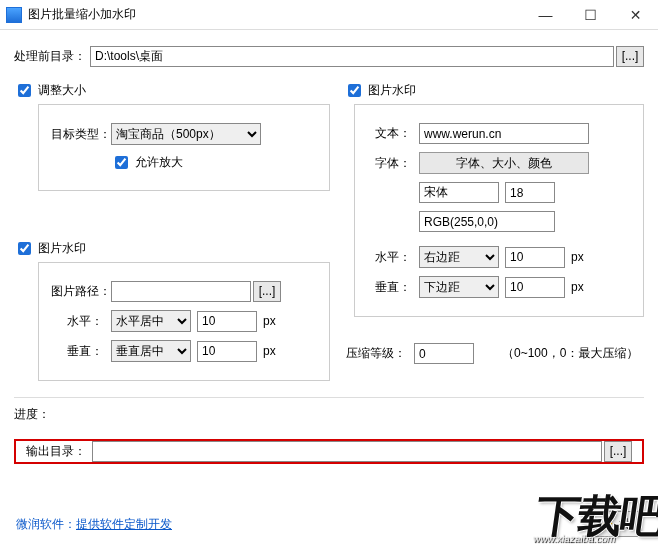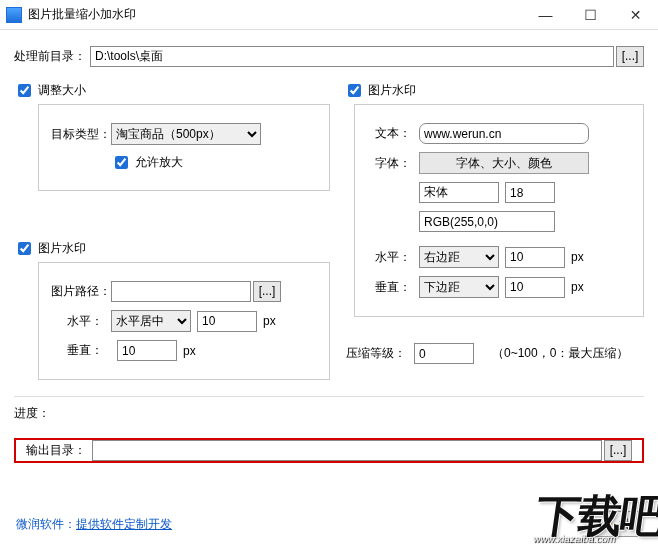--- a/index.html
+++ b/index.html
@@ -176,35 +176,36 @@
           <div class="browse">[...]</div>
         </div>
         <div class="row">
           <div class="lbl-r" style="width:60px">水平：</div>
           <select style="width:80px"><option>水平居中</option></select>
           <input type="text" style="width: 60px; margin-left: 6px;" value="10">
           <span class="unit">px</span>
         </div>
         <div class="row">
           <div class="lbl-r" style="width:60px">垂直：</div>
+          <select style="width:80px"><option>垂直居中</option></select>
           <input type="text" style="width: 60px; margin-left: 6px;" value="10">
           <span class="unit">px</span>
         </div>
       </fieldset>
     </div>
 
     <div class="col">
       <label class="checkbox" style="margin-top:6px">
         <input type="checkbox" checked="" style="">
         <span>图片水印</span>
       </label>
       <fieldset class="inner" style="margin-left:10px">
         <div class="row">
           <div class="lbl-r">文本：</div>
-          <input type="text" style="width: 170px; border-radius: 7px;" value="www.werun.cn">
+          <input type="text" style="width: 170px;" value="www.werun.cn">
         </div>
         <div class="row">
           <div class="lbl-r">字体：</div>
           <button style="width:170px">字体、大小、颜色</button>
         </div>
         <div class="row">
           <div class="lbl-r"></div>
           <input type="text" style="width: 80px;" readonly="" value="宋体">
           <input type="text" style="width: 50px; margin-left: 6px;" readonly="" value="18">
         </div>
@@ -222,21 +223,21 @@
           <div class="lbl-r">垂直：</div>
           <select style="width:80px"><option>下边距</option></select>
           <input type="text" style="width: 60px; margin-left: 6px;" value="10">
           <span class="unit">px</span>
         </div>
       </fieldset>
 
       <div class="row" style="margin-top:26px">
         <div class="lbl-r" style="width:70px">压缩等级：</div>
         <input type="text" style="width: 60px;" value="0">
-        <span style="margin-left:18px">（0~100，0：最大压缩）</span>
+        <span style="margin-left:28px">（0~100，0：最大压缩）</span>
       </div>
     </div>
   </div>
 
   <div class="sep"></div>
 
   <div class="row">
     <div>进度：</div>
     <div class="progressbar"></div>
   </div>

